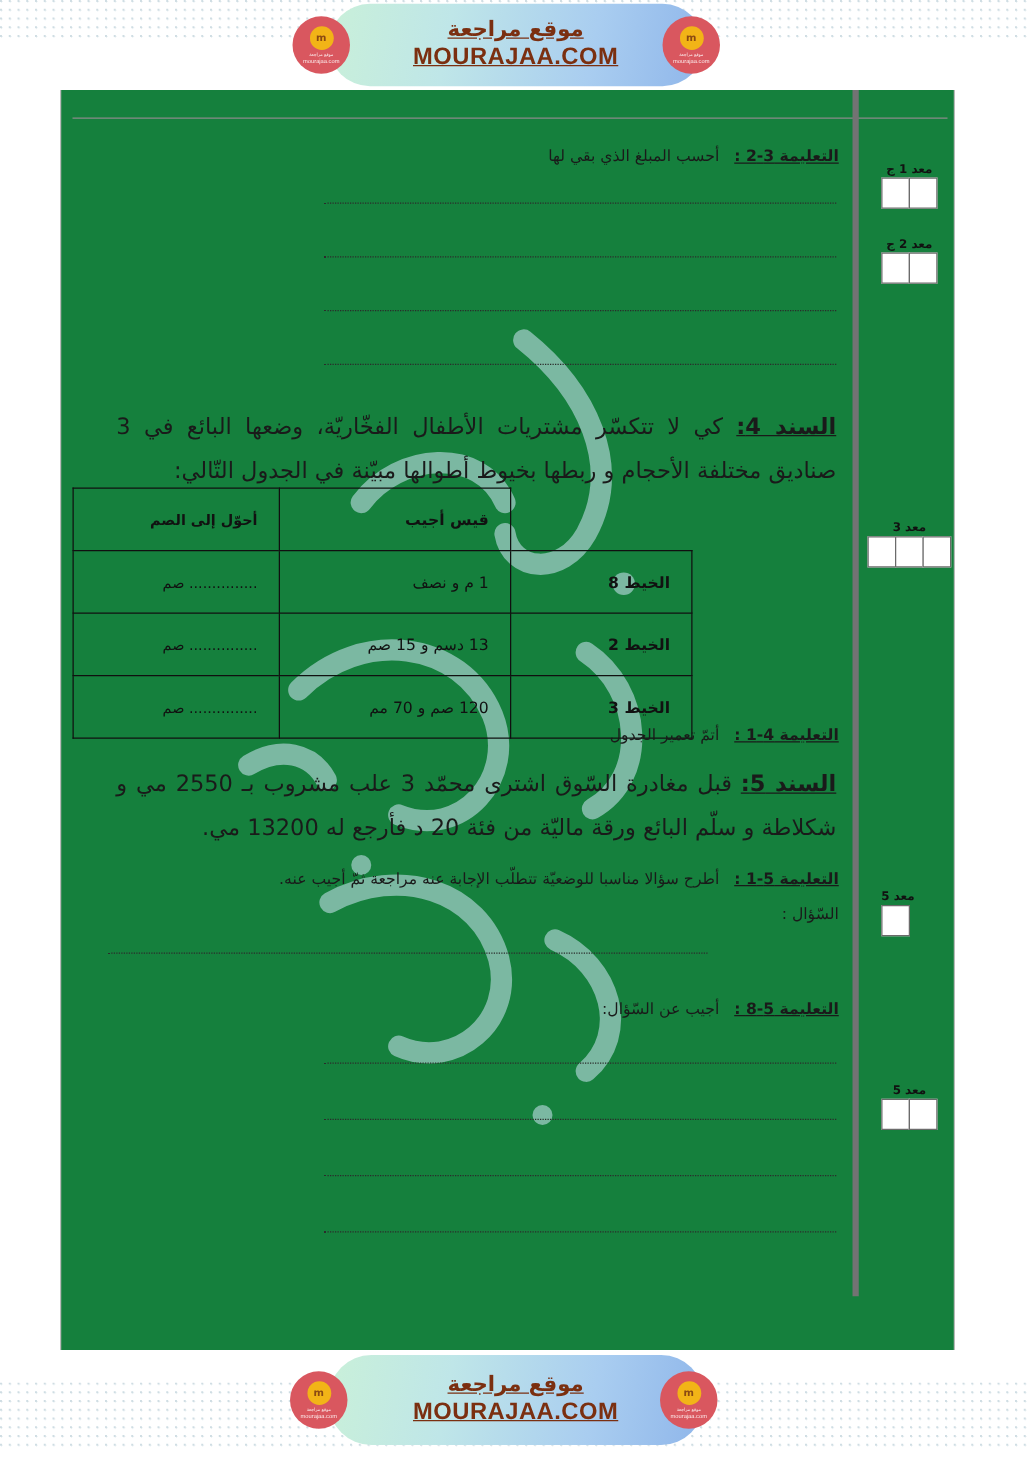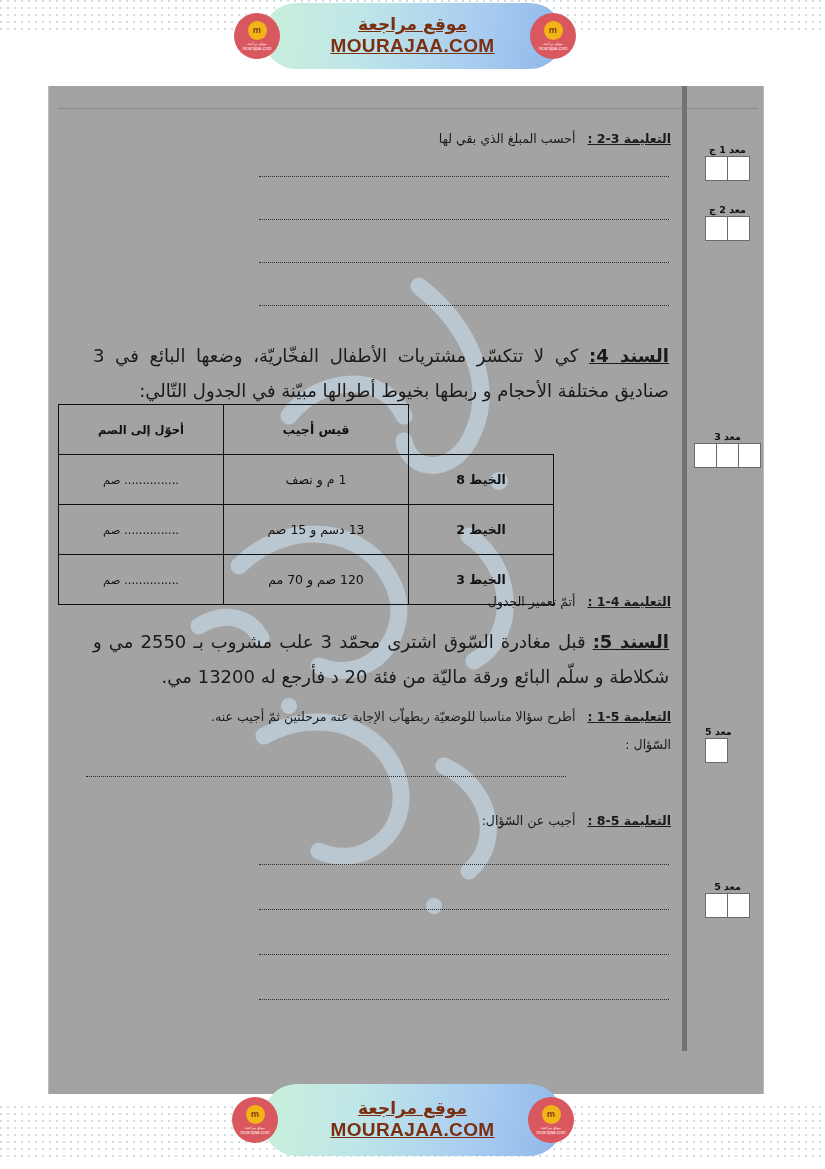--- a/index.html
+++ b/index.html
@@ -90,25 +90,25 @@
     font-size: 3.6px; color: #fbe9ea; direction: rtl; line-height: 1.2;
   }
   .logo-en {
     font-family: "Liberation Sans", sans-serif;
     font-size: 4.6px; color: #fbe9ea; line-height: 1.2;
   }
 
   
   #sheet {
     position: absolute;
-    left: 48px; top: 86px;
+    left: 48px; top: 72px;
     width: 716px; height: 1008px;
     border-left: 1px solid #b9b9b9;
     border-right: 1px solid #b9b9b9;
-    background: #a3a3a3;
+    background: #15803d;
   }
 
   .top-rule {
     position: absolute; left: 9px; top: 22px;
     width: 700px; height: 0;
     border-top: 1px solid #8a8a8a;
   }
 
   
   .watermark {
@@ -158,21 +158,21 @@
 
   
   .tbl {
     position: absolute;
     border-collapse: collapse;
     direction: rtl;
     font-family: "DejaVu Sans", "Liberation Sans", sans-serif;
   }
   .tbl td, .tbl th {
     border: 1.5px solid #101010;
-    text-align: center;
+    text-align: right;
     vertical-align: middle;
     font-size: 12.5px;
     color: #111;
     padding: 17px;
     margin-left: 40px;
   }
   .tbl .c-name  { width: 145px; height: 44px; font-weight: bold; }
   .tbl .c-meas  { width: 185px; height: 44px; }
   .tbl .c-conv  { width: 165px; height: 44px; font-size: 11.5px; }
   .tbl .hd      { height: 42px; font-weight: bold; }
@@ -293,21 +293,21 @@
       </div>
 
       <div class="para ar" style="top:538px; right:12px; width:576px;">
         <span class="tag">السند 5:</span>
         <span>قبل مغادرة السّوق اشترى محمّد 3 علب مشروب بـ 2550 مي و شكلاطة و سلّم البائع ورقة ماليّة من فئة 20 د فأرجع له 13200 مي.</span>
       </div>
 
       <div class="instr ar" style="top:620px; right:10px; width:580px;">
         <span class="tag">التعليمة 5-1 :</span>
         &nbsp;
-        <span>أطرح سؤالا مناسبا للوضعيّة ربطهاّب الإجابة عنه مرحلتين ثمّ أجيب عنه.</span>
+        <span>أطرح سؤالا مناسبا للوضعيّة تتطلّب الإجابة عنه مراجعة ثمّ أجيب عنه.</span>
       </div>
 
       <div class="instr ar" style="top:648px; right:10px; width:150px;">
         <span>السّؤال :</span>
       </div>
       <div class="dotline" style="top:690px; right:115px; width:480px;"></div>
 
       <div class="instr ar" style="top:724px; right:10px; width:560px;">
         <span class="tag">التعليمة 5-8 :</span>
         &nbsp;

